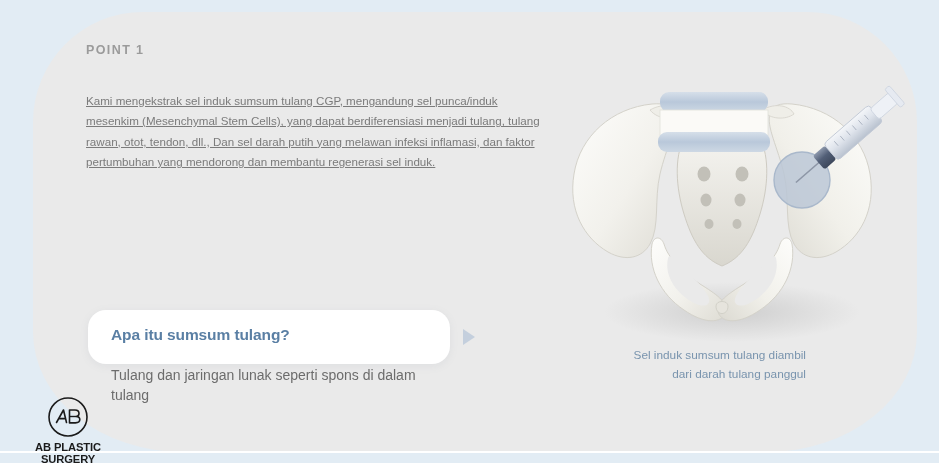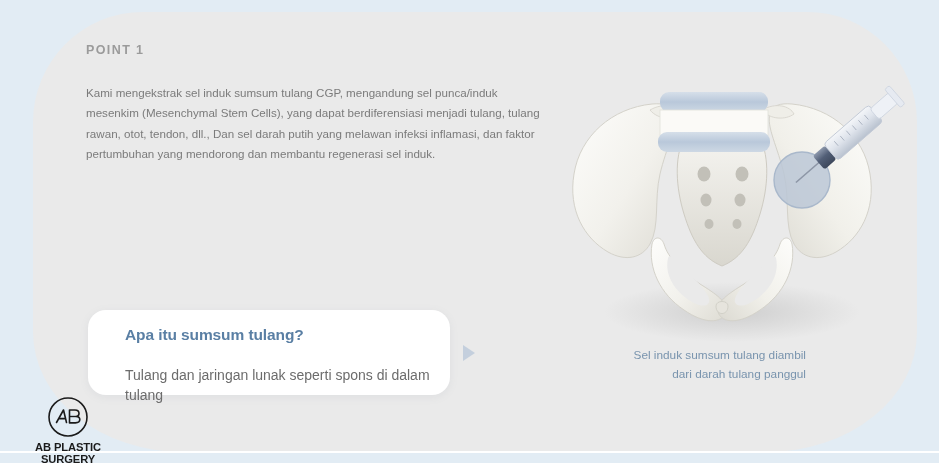--- a/index.html
+++ b/index.html
@@ -77,44 +77,45 @@
     font-size: 20.5px;
     font-weight: bold;
     line-height: 1.48;
     color: #1c1c1c;
     letter-spacing: -0.2px;
     max-width: 420px;
   }
   .headline .hl-blue { color: #5f82a5; }
 
   .body-copy {
-    margin-top: 26px;
+    margin-top: 34px;
     font-size: 11.6px;
     line-height: 1.78;
     color: #7b7b7b;
     max-width: 462px;
+    text-decoration: underline;
   }
 
   
   .qa-row {
     position: absolute;
     left: 88px;
     top: 310px;
     display: flex;
     align-items: center;
     gap: 13px;
     z-index: 4;
   }
 
   .qa-card {
     width: 362px;
-    height: 85px;
+    height: 54px;
     background: #ffffff;
     border-radius: 18px;
-    padding: 15px 0 0 37px;
+    padding: 15px 0 0 23px;
     box-shadow: 0 2px 9px rgba(120,130,145,0.10);
   }
   .qa-question {
     font-size: 15.5px;
     font-weight: bold;
     color: #5a7fa4;
     line-height: 1.35;
     letter-spacing: -0.1px;
   }
   .qa-answer {

